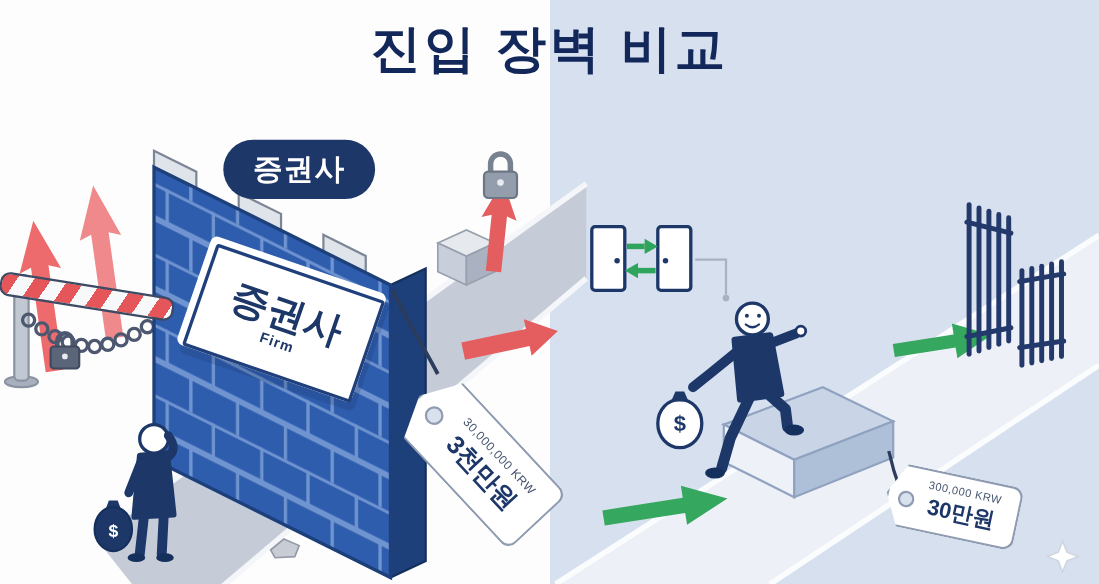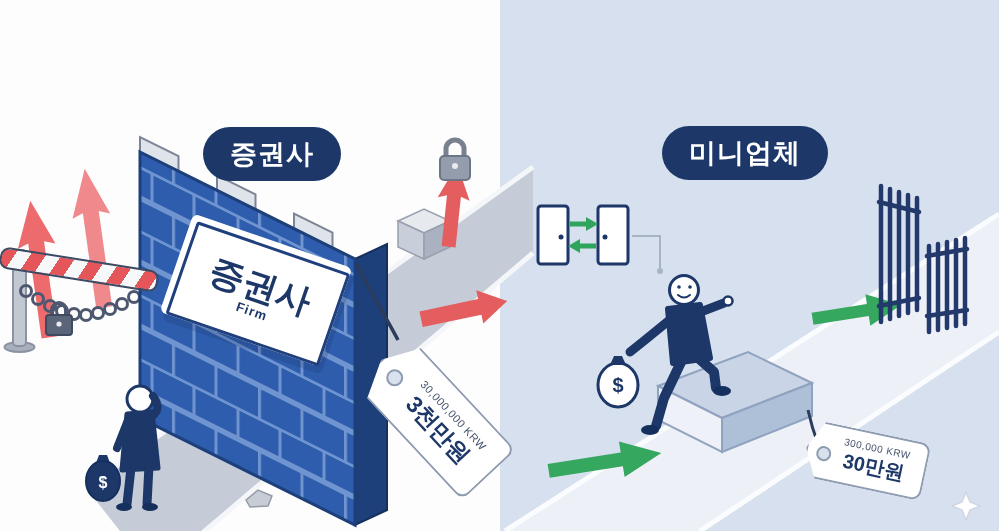--- a/index.html
+++ b/index.html
@@ -219,23 +219,23 @@
       <ellipse cx="618" cy="385" rx="20" ry="22" fill="#fff" stroke="#1c3768" stroke-width="3"></ellipse>
       <polygon points="610,365 626,365 622,356 614,356" fill="#1c3768"></polygon>
       <text x="618" y="392" text-anchor="middle" class="bag-dollar-right">$</text>
     </g>
 
     <path d="M966,492 l4,10 10,4 -10,4 -4,10 -4,-10 -10,-4 10,-4 z" fill="#ffffff" stroke="#cfd6e2" stroke-width="1.5"></path>
   </svg>
 
   <div class="barrier-bar"></div>
 
+  <h1 class="title">진입 장벽 비교</h1>
 
   <div class="badge badge-left">증권사</div>
-  <div class="badge badge-right">미니업체</div>
 
   <div class="wall-sign">
     <div class="wall-sign-inner">
       <div class="wall-sign-title">증권사</div>
       <div class="wall-sign-sub">Firm</div>
     </div>
   </div>
 
   <div class="tag tag-left">
     <span class="tag-hole"></span>

